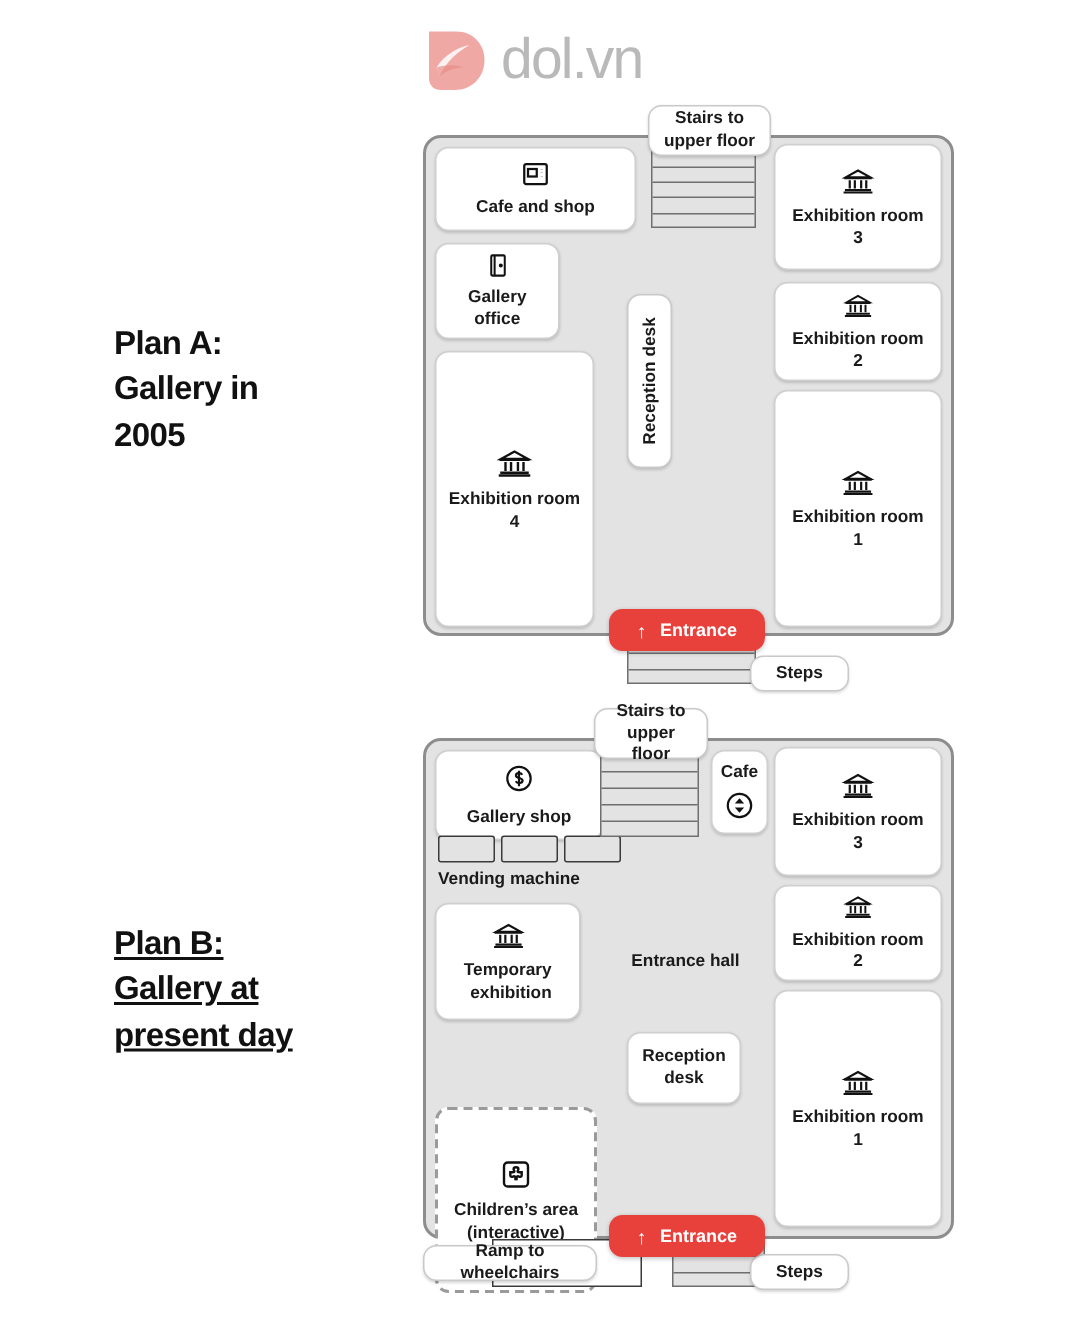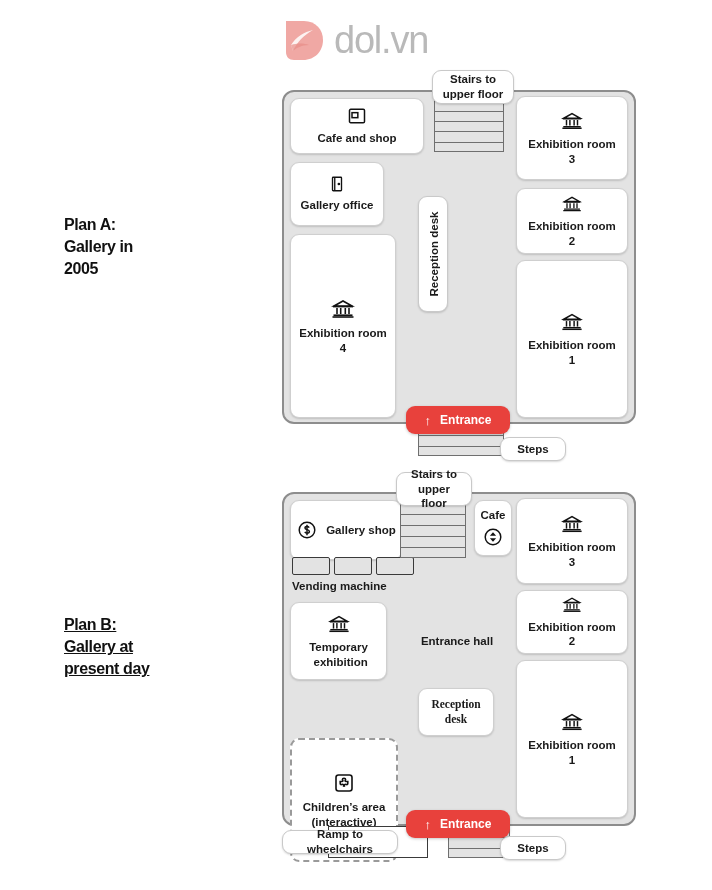--- a/index.html
+++ b/index.html
@@ -19,22 +19,22 @@
     display: flex; align-items: center; gap: 10px;
   }
   .brand-mark { width: 42px; height: 44px; display: block; }
   .brand-text {
     font-size: 38px; font-weight: 400; letter-spacing: -1.2px;
     color: #b9b9b9;
   }
 
   
   .plan-title {
-    position: absolute; left: 64px;
-    font-size: 16px; font-weight: 700; line-height: 1.38;
+    position: absolute; left: 76px;
+    font-size: 22px; font-weight: 700; line-height: 1.38;
     letter-spacing: -0.4px; color: #111111;
   }
   #plan-a-title { top: 214px; width: 190px; }
   #plan-b-title { top: 614px; width: 200px; }
 
   
   .floorplan {
     position: absolute;
     background: #e3e3e3;
     border: 2px solid #8d8d8d;
@@ -171,21 +171,21 @@
   <svg class="ico" width="20" height="20" viewBox="0 0 24 24" fill="none" stroke="#111" stroke-width="1.8">
     <rect x="3" y="4" width="18" height="16" rx="1.5"></rect>
     <rect x="6" y="8" width="7" height="6"></rect>
     <line x1="17" y1="8" x2="17" y2="8.2"></line>
       <line x1="17" y1="11" x2="17" y2="11.2"></line>
       <line x1="17" y1="14" x2="17" y2="14.2"></line>
   </svg>
   <span>Cafe and shop</span>
 </div>
 
-<div class="room" style="left:290px; top:162px; width:94px; height:64px;">
+<div class="room" style="left:290px; top:162px; width:83px; height:64px;">
   <svg class="ico" width="18" height="18" viewBox="0 0 24 24" fill="none" stroke="#111" stroke-width="1.8">
     <rect x="6" y="3" width="12" height="18" rx="1"></rect>
     <line x1="9" y1="3" x2="9" y2="21"></line>
     <circle cx="14.5" cy="12" r="0.9" fill="#111"></circle>
   </svg>
   <span>Gallery office</span>
 </div>
 
 <div class="room" style="left:290px; top:234px; width:106px; height:184px; white-space:pre-line;">
   <svg class="ico" width="24" height="24" viewBox="0 0 24 24" fill="none" stroke="#111" stroke-width="1.6">
@@ -269,21 +269,21 @@
   <div class="tread" style="top:11px;"></div>
   <div class="tread" style="top:22px;"></div>
   <div class="tread" style="top:33px;"></div>
   <div class="tread" style="top:44px;"></div>
 </div>
 <div class="pill" style="left:396px; top:472px; width:76px; height:34px; white-space:pre-line;">Stairs to
 upper floor</div>
 
 <div class="floorplan" id="plan-b-floor"></div>
 
-<div class="room" style="left:290px; top:500px; width:112px; height:60px; flex-direction:row; gap:8px; white-space:pre-line;">
+<div class="room" style="left:290px; top:500px; width:112px; height:60px; flex-direction:column; gap:8px; white-space:pre-line;">
   <svg width="22" height="22" viewBox="0 0 24 24" fill="none" stroke="#111" stroke-width="1.6">
     <circle cx="12" cy="12" r="8.5"></circle>
     <path d="M14.4 9.3c-.5-.8-1.4-1.2-2.4-1.2-1.3 0-2.2.7-2.2 1.7 0 2.4 4.8 1.2 4.8 3.7 0 1.1-1 1.8-2.4 1.8-1.1 0-2.1-.5-2.6-1.3"></path>
     <line x1="12" y1="6.4" x2="12" y2="17.6"></line>
   </svg>
   <span>Gallery shop</span>
 </div>
 
 <div class="vend-box" style="left:292px; top:557px; width:38px; height:18px;"></div>
 <div class="vend-box" style="left:334px; top:557px; width:38px; height:18px;"></div>
@@ -319,21 +319,21 @@
     <rect x="4" y="4" width="16" height="16" rx="2.5"></rect>
     <path d="M12 7.2c1 0 1.6.6 1.6 1.3 0 .6-.5.9-.5 1.3 0 .5.5.7 1.1.7h1.6v1.9c0 .7-.5 1.2-1.1 1.2-.5 0-.8-.4-1.3-.4-.6 0-1 .5-1 1.2v1.4"></path>
     <path d="M12 7.2c-1 0-1.6.6-1.6 1.3 0 .6.5.9.5 1.3 0 .5-.5.7-1.1.7H8.2v1.9c0 .7.5 1.2 1.1 1.2.5 0 .8-.4 1.3-.4.6 0 1 .5 1 1.2v1.4"></path>
   </svg>
   <span>Children’s area
 (interactive)</span>
 </div>
 
 <div class="plainlabel" style="left:410px; top:634px; width:94px;">Entrance hall</div>
 
-<div class="room" style="left:418px; top:688px; width:76px; height:48px; white-space:pre-line;font-family:Liberation Serif, serif;">
+<div class="room" style="left:418px; top:688px; width:76px; height:48px; white-space:pre-line;">
   <span>Reception
 desk</span>
 </div>
 
 <div class="room" style="left:516px; top:498px; width:112px; height:86px; white-space:pre-line;">
   <svg class="ico" width="22" height="22" viewBox="0 0 24 24" fill="none" stroke="#111" stroke-width="1.6">
     <path d="M3 9 L12 4 L21 9 Z"></path>
     <line x1="2" y1="9.6" x2="22" y2="9.6"></line>
     <line x1="6" y1="11" x2="6" y2="17"></line>
       <line x1="9.7" y1="11" x2="9.7" y2="17"></line>

